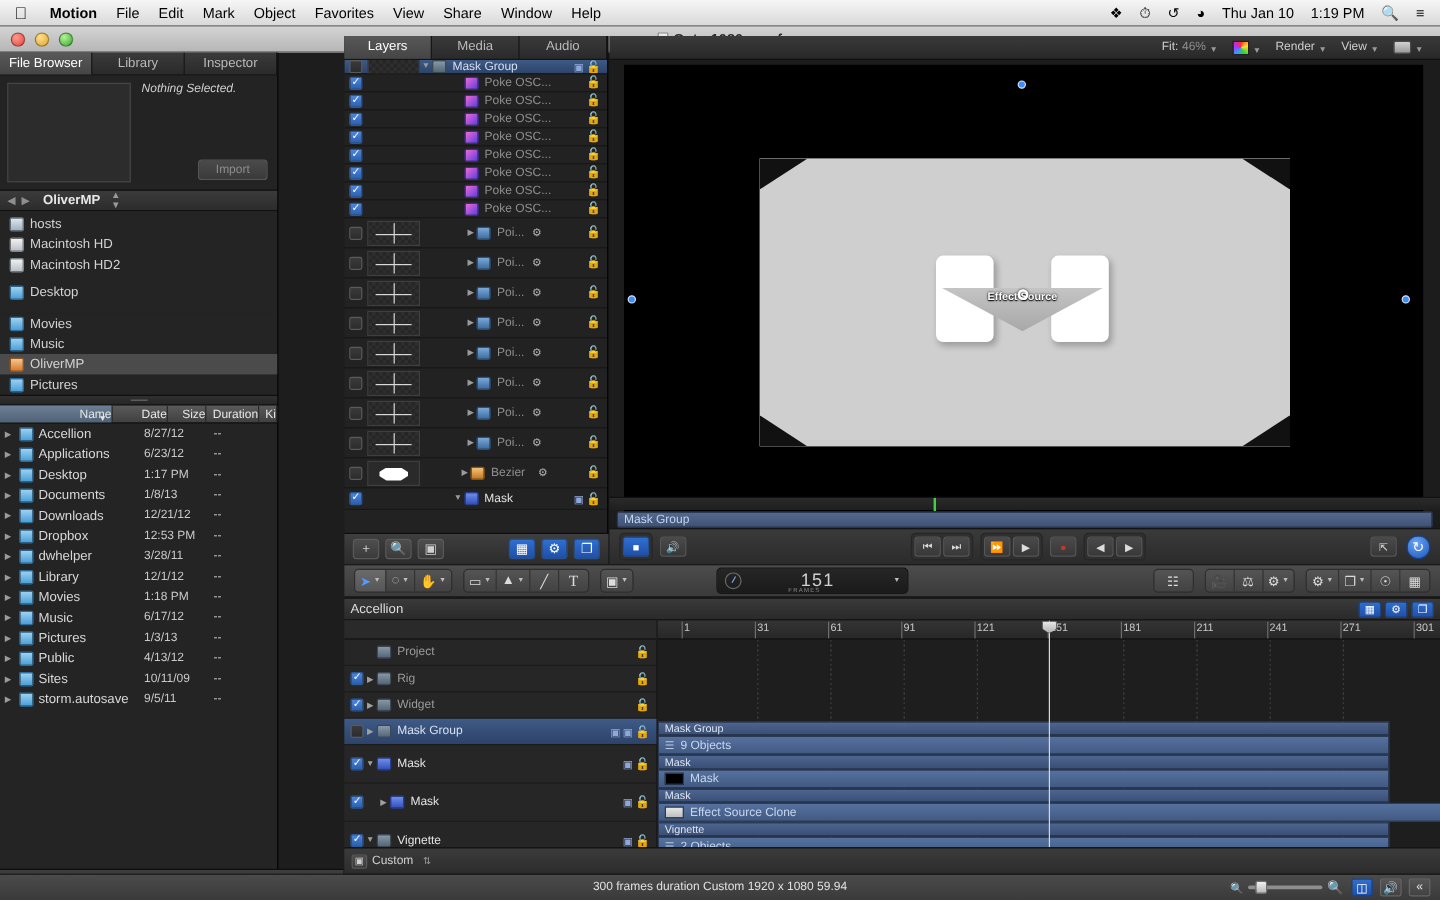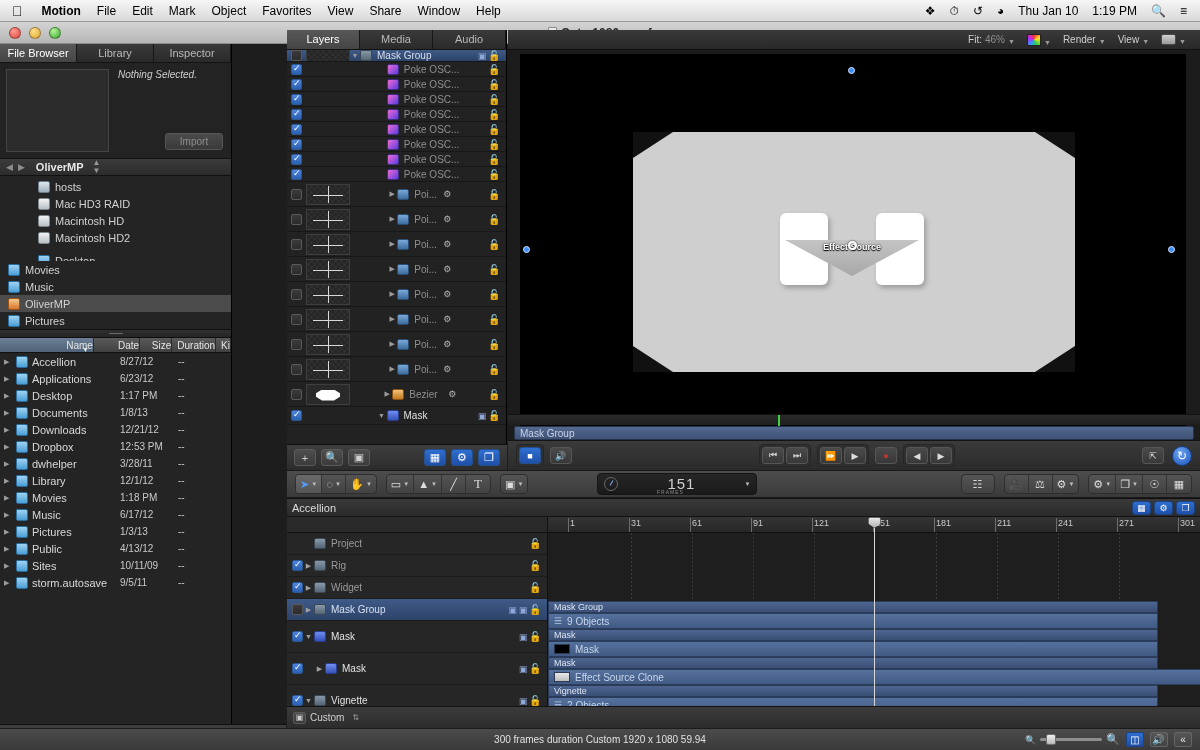--- a/index.html
+++ b/index.html
@@ -66,21 +66,21 @@
     border-radius:3px; color:#8d8d8d; font-size:10px; text-align:center; line-height:16px;
   }
   .pathbar{
     height:18px; background:linear-gradient(#3b3b3b,#2c2c2c);
     border-top:1px solid #111; border-bottom:1px solid #111;
     display:flex; align-items:center; padding:0 6px; gap:5px;
   }
   .arrowbtn{ color:#8e8e8e; font-size:9px; }
   .pathname{ font-weight:bold; color:#e8e8e8; font-size:11px; margin-left:6px;}
   .stepper{ color:#9a9a9a; font-size:8px; line-height:8px; margin-left:4px;}
-  .vollist{ height:85px; overflow:hidden; background:#242424; padding-top:2px;margin-left:30px;}
+  .vollist{ height:85px; overflow:hidden; background:#242424; padding-top:2px;}
   .devlist{ background:#242424; }
   .litem{ height:17px; display:flex; align-items:center; padding-left:8px; gap:5px;
           font-size:11px; color:#d2d2d2;}
   .litem.sel{ background:#4b4b4b; }
   .ico{ width:12px; height:12px; border-radius:2px; flex:none; }
   .ico.disk{ background:linear-gradient(#f2f2f2,#b8c0c6); border:1px solid #7d858b;}
   .ico.hosts{ background:linear-gradient(#dfe8ef,#9fb0bd); border:1px solid #6d7b86;}
   .ico.folder{ background:linear-gradient(#9ed2f2,#4b9fd6); border:1px solid #2b6e9e;
     border-radius:1px 2px 2px 2px;}
   .ico.home{ background:linear-gradient(#f5c98e,#d9762a); border:1px solid #9a5216;}
@@ -368,24 +368,20 @@
       <span class="stepper">▲<br>▼</span>
     </div>
 
     <div class="vollist">
       <div class="litem">
         <span class="ico hosts"></span>
         <span>hosts</span>
       </div>
       <div class="litem">
         <span class="ico disk"></span>
-        <span>Mac HD3 RAID</span>
-      </div>
-      <div class="litem">
-        <span class="ico disk"></span>
         <span>Macintosh HD</span>
       </div>
       <div class="litem">
         <span class="ico disk"></span>
         <span>Macintosh HD2</span>
       </div>
       <div style="height:6px"></div>
       <div class="litem">
         <span class="ico folder"></span>
         <span>Desktop</span>

